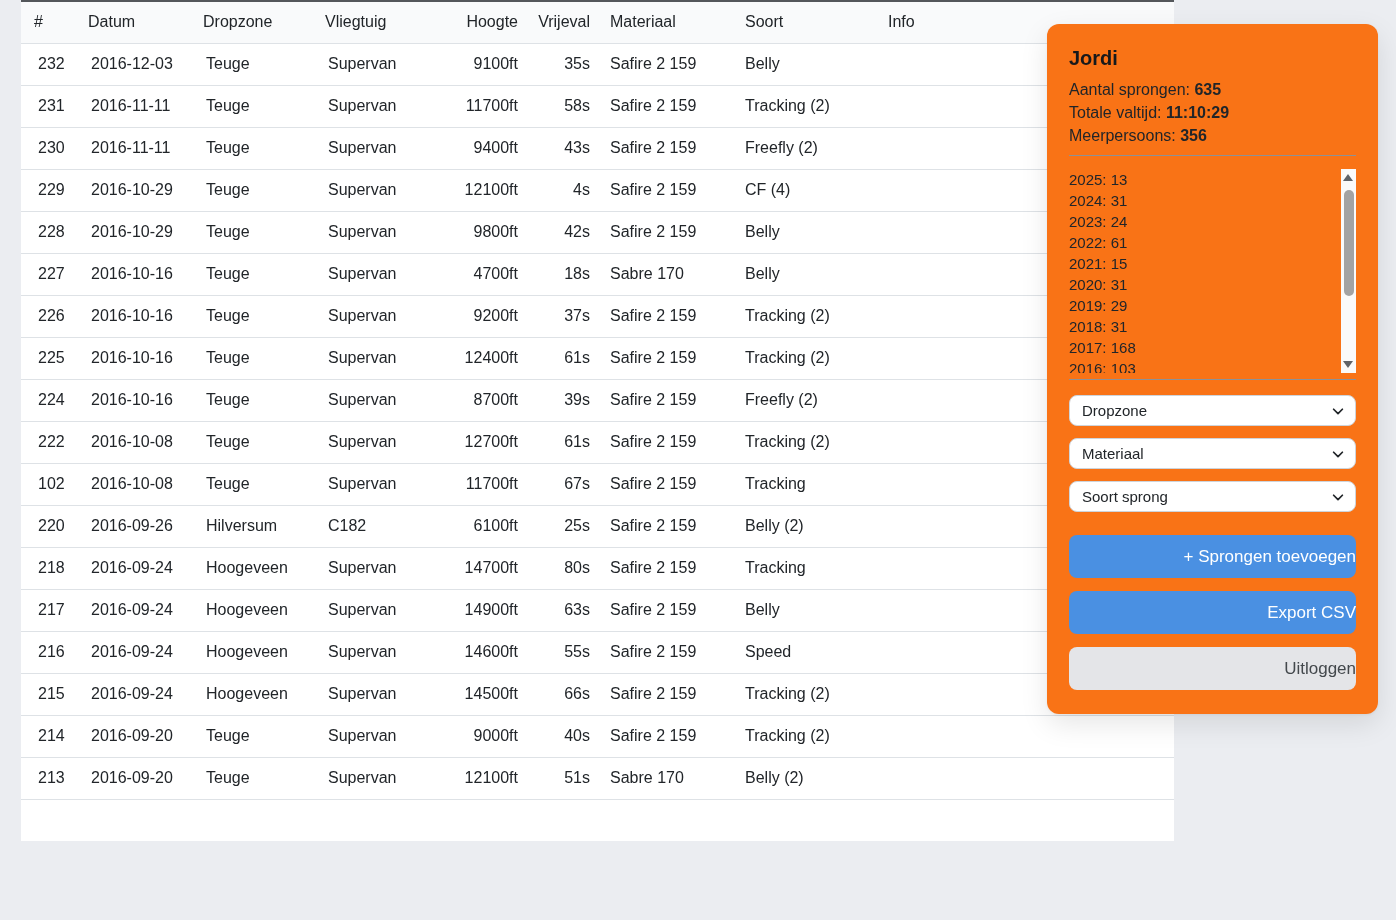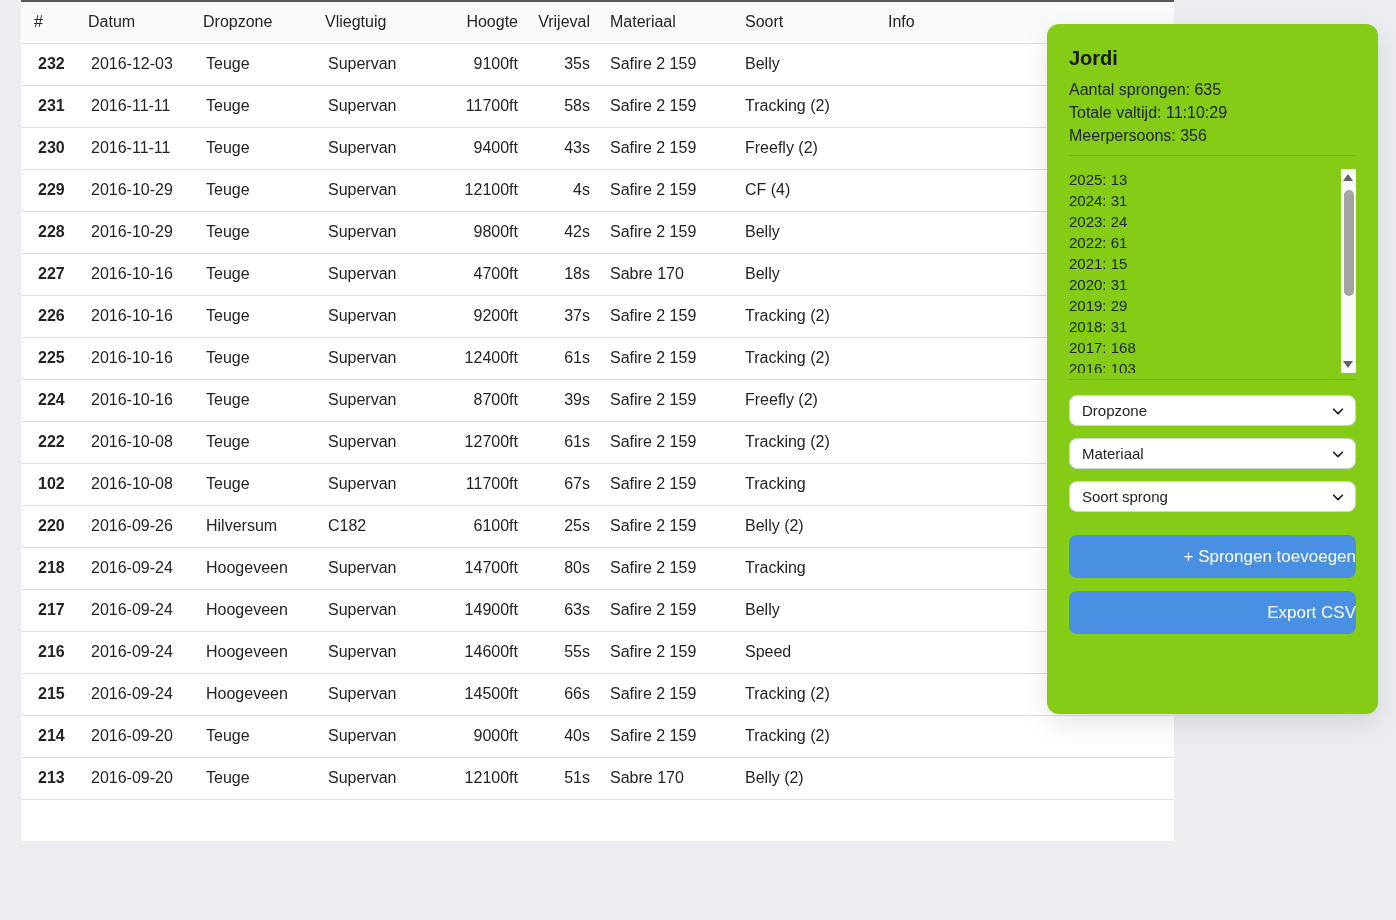--- a/index.html
+++ b/index.html
@@ -38,44 +38,44 @@
   }
   tbody td {
     height: 42px;
     border-bottom: 1px solid #dee2e6;
     white-space: nowrap;
     overflow: hidden;
     background: #fff;
   }
   tr.partial td { border-bottom: none; }
   th.c1 { padding-left: 13px; }
-  td.c1 { padding-left: 17px; font-weight: bold; }
+  td.c1 { padding-left: 17px; }
   td.c2, td.c3, td.c4 { padding-left: 3px; }
   th.c5, td.c5, th.c6, td.c6 { text-align: right; }
   th.c7, td.c7 { padding-left: 20px; }
 
   
   .panel {
     position: absolute;
     left: 1047px; top: 24px;
     width: 331px; height: 690px;
-    background: #84cc16;
+    background: #f97316;
     border-radius: 12px;
     padding: 22px;
     box-shadow: 0 1px 3px rgba(0,0,0,.05), 0 10px 28px rgba(0,0,0,.10);
   }
   .panel h2 {
     font-size: 20px;
     line-height: 24px;
     font-weight: 700;
     margin-bottom: 8px;
     color: #17191b;
   }
   .stat { font-size: 16px; line-height: 23px; color: #212529; }
-  .stat b { font-weight: 400; }
+  .stat b { font-weight: 700; }
   .panel hr { border: none; border-top: 1px solid #8d9196; }
   .hr1 { margin-top: 8px; }
   .hr2 { margin-top: 6px; }
 
   .years {
     position: relative;
     margin-top: 13px;
     height: 204px;
     overflow: hidden;
     padding-right: 22px;
@@ -423,14 +423,15 @@
       <div class="select">
         <span>Soort sprong</span>
         <svg width="14" height="14" viewBox="0 0 16 16">
           <path d="M3 6l5 5 5-5" fill="none" stroke="#212529" stroke-width="2" stroke-linecap="round" stroke-linejoin="round"></path>
         </svg>
       </div>
     </div>
   <div class="actions" id="actions">
       <button class="btn" style="background: rgb(74, 144, 226); color: rgb(255, 255, 255);">+ Sprongen toevoegen</button>
       <button class="btn" style="background: rgb(74, 144, 226); color: rgb(255, 255, 255);">Export CSV</button>
+      <button class="btn" style="background: rgb(228, 229, 232); color: rgb(67, 72, 76);">Uitloggen</button>
     </div>
 </aside>
 
 </body></html>

